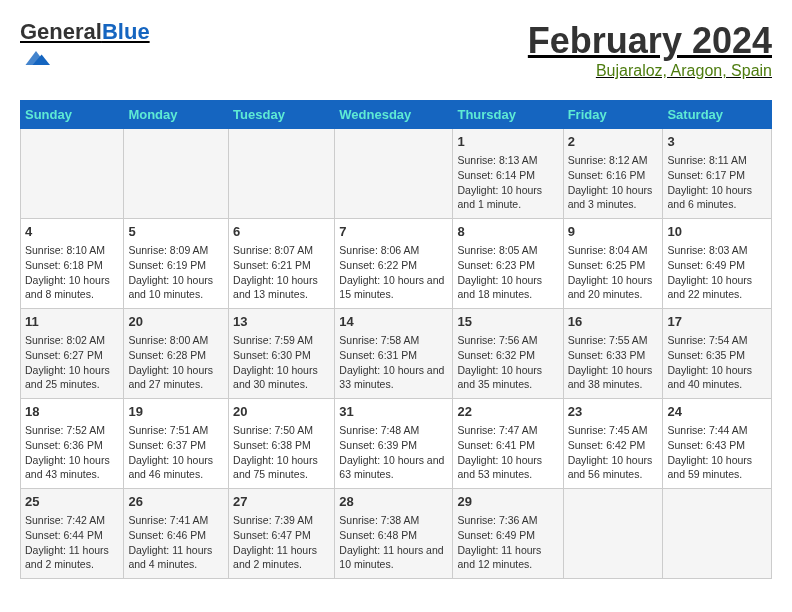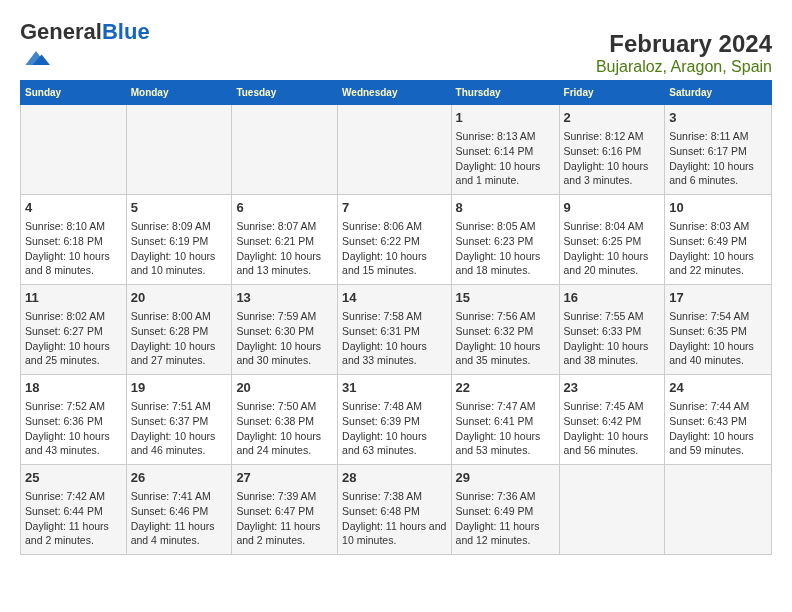--- a/index.html
+++ b/index.html
@@ -6,22 +6,23 @@
     body {
       font-family: Arial, sans-serif;
       background: #fff;
       width: 792px;
       min-height: 612px;
       padding: 20px;
     }
     .header {
       display: flex;
       justify-content: space-between;
-      align-items: flex-end;
-      margin-bottom: 4px;
+      align-items: flex-start;
+      margin-bottom: 20px;
+      text-decoration: underline;
     }
     .logo {
       display: flex;
       align-items: center;
     }
     .logo-text {
       font-size: 22px;
       font-weight: bold;
       line-height: 1.1;
     }
@@ -29,39 +30,39 @@
     .logo-blue { color: #1565c0; }
     .logo-icon {
       width: 28px;
       height: 28px;
       margin-left: 2px;
     }
     .title-block {
       text-align: right;
     }
     .main-title {
-      font-size: 24px;
+      font-size: 36px;
       font-weight: bold;
       color: #333;
     }
     .sub-title {
       font-size: 16px;
       color: #4d7c0f;
     }
     table {
       width: 100%;
       border-collapse: collapse;
       font-size: 11px;
     }
     thead tr th {
       background-color: #1565c0;
-      color: #fef9c3;
+      color: #5eead4;
       padding: 6px 4px;
       text-align: left;
-      font-size: 10px;
+      font-size: 13px;
       font-weight: bold;
       border: 1px solid #1565c0;
     }
     tbody tr td {
       border: 1px solid #ccc;
       vertical-align: top;
       padding: 4px;
       min-height: 80px;
       height: 90px;
       color: #333;
@@ -240,21 +241,21 @@
         <td>
           <span class="day-number">19</span>
           <div>Sunrise: 7:51 AM</div>
           <div>Sunset: 6:37 PM</div>
           <div>Daylight: 10 hours and 46 minutes.</div>
         </td>
         <td>
           <span class="day-number">20</span>
           <div>Sunrise: 7:50 AM</div>
           <div>Sunset: 6:38 PM</div>
-          <div>Daylight: 10 hours and 24 minutes.</div>
+          <div>Daylight: 10 hours and 75 minutes.</div>
         </td>
         <td>
           <span class="day-number">31</span>
           <div>Sunrise: 7:48 AM</div>
           <div>Sunset: 6:39 PM</div>
           <div>Daylight: 10 hours and 63 minutes.</div>
         </td>
         <td>
           <span class="day-number">22</span>
           <div>Sunrise: 7:47 AM</div>

